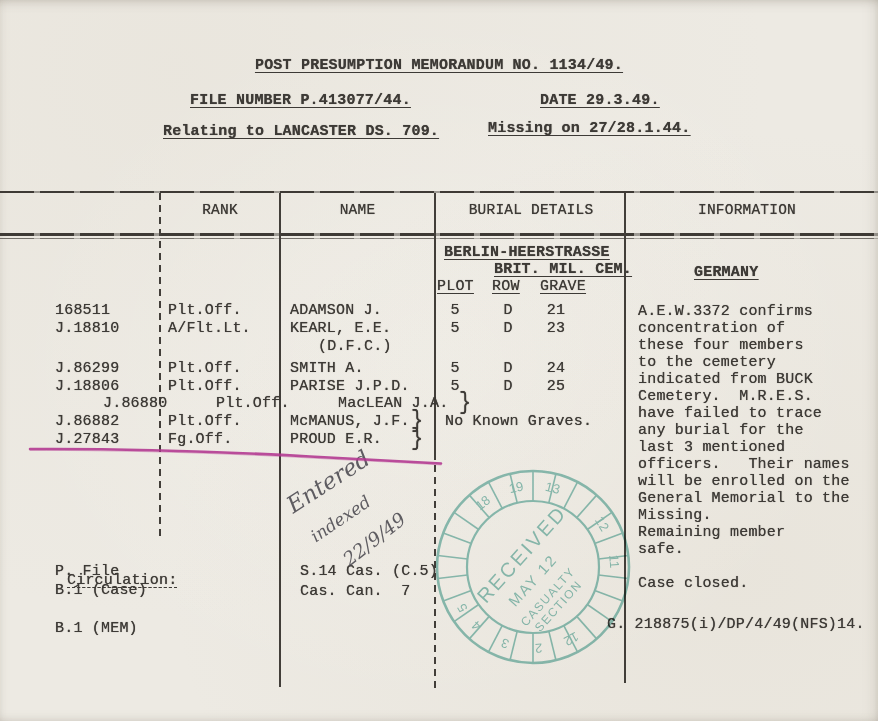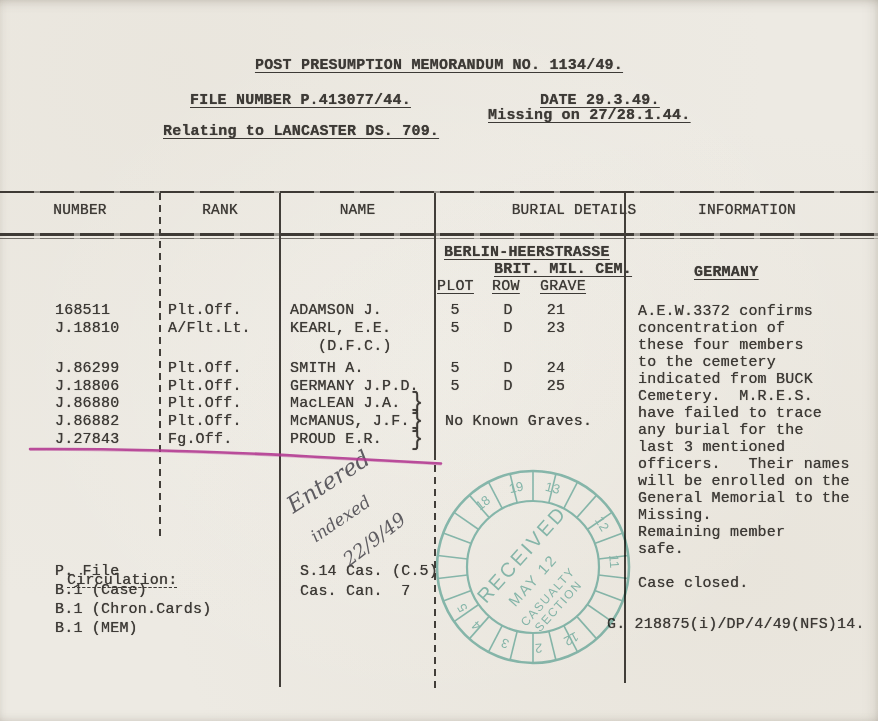--- a/index.html
+++ b/index.html
@@ -67,37 +67,36 @@
 <body>
 
 <div id="page">
 
   <div class="tw bold ul ctr" style="top:57px;font-size:15px;">POST PRESUMPTION MEMORANDUM NO. 1134/49.</div>
 
   <div class="tw bold ul" style="left:190px;top:92px;">FILE NUMBER P.413077/44.</div>
   <div class="tw bold ul" style="left:540px;top:92px;">DATE 29.3.49.</div>
 
   <div class="tw bold ul" style="left:163px;top:123px;">Relating to LANCASTER DS. 709.</div>
-  <div class="tw bold ul" style="left:488px;top:107px;">Missing on 27/28.1.44.</div>
+  <div class="tw bold ul" style="left:488px;top:120px;">Missing on 27/28.1.44.</div>
 
 
   <div class="hrule" style="top:191px;height:2px;"></div>
   <div class="hrule" style="top:233px;height:2.5px;"></div>
   <div class="hrule" style="top:238px;height:1px;opacity:.7;"></div>
 
   <div class="vrule vdash" style="left:159px;top:193px;width:1.6px;height:347px;"></div>
   <div class="vrule" style="left:279px;top:193px;width:1.6px;height:494px;"></div>
   <div class="vrule" style="left:434px;top:193px;width:1.6px;height:260px;"></div>
   <div class="vrule vdash" style="left:434px;top:453px;width:1.6px;height:236px;"></div>
   <div class="vrule" style="left:624px;top:193px;width:2.4px;height:490px;"></div>
 
-  <div class="tw hdr-cell" style="left:0;width:160px;">NUMBER</div>
   <div class="tw hdr-cell" style="left:160px;width:120px;">RANK</div>
   <div class="tw hdr-cell" style="left:280px;width:155px;">NAME</div>
-  <div class="tw hdr-cell" style="left:435px;width:192px;padding-left:43px;">BURIAL DETAILS</div>
+  <div class="tw hdr-cell" style="left:435px;width:192px;">BURIAL DETAILS</div>
   <div class="tw ul bold" style="left:444px;top:244px;">BERLIN-HEERSTRASSE</div>
 
   <div class="tw hdr-cell" style="left:627px;width:240px;">INFORMATION</div>
   <div class="tw ul bold" style="left:458px;top:261px;margin-left:36px;">BRIT. MIL. CEM.</div>
   <div class="tw ul" style="left:437px;top:278px;">PLOT</div>
   <div class="tw ul" style="left:492px;top:278px;">ROW</div>
   <div class="tw ul" style="left:540px;top:278px;">GRAVE</div>
 
   <div class="tw ul bold" style="left:694px;top:264px;">GERMANY</div>
   <div class="tw info-body" style="left:638px;top:303px;">A.E.W.3372 confirms
@@ -142,26 +141,26 @@
     <span class="tw c-num">J.86299</span>
     <span class="tw c-rank">Plt.Off.</span>
     <span class="tw c-name">SMITH A.</span>
     <span class="tw c-plot">5</span>
     <span class="tw c-row">D</span>
     <span class="tw c-grave">24</span>
   </div>
   <div class="row" style="top:378px;">
     <span class="tw c-num">J.18806</span>
     <span class="tw c-rank">Plt.Off.</span>
-    <span class="tw c-name">GERMANY J.P.D.</span>
+    <span class="tw c-name">PARISE J.P.D.</span>
     <span class="tw c-plot">5</span>
     <span class="tw c-row">D</span>
     <span class="tw c-grave">25</span>
   </div>
-  <div class="row" style="top:395px;">
+  <div class="row" style="top:395px;margin-left:48px;">
     <span class="tw c-num">J.86880</span>
     <span class="tw c-rank">Plt.Off.</span>
     <span class="tw c-name">MacLEAN J.A.</span>
     <span class="tw c-brace">}</span>
   </div>
   <div class="row" style="top:413px;">
     <span class="tw c-num">J.86882</span>
     <span class="tw c-rank">Plt.Off.</span>
     <span class="tw c-name">McMANUS, J.F.</span>
     <span class="tw c-brace">}</span>
@@ -171,21 +170,20 @@
     <span class="tw c-rank">Fg.Off.</span>
     <span class="tw c-name">PROUD E.R.</span>
     <span class="tw c-brace">}</span>
   </div>
 
   <div class="tw" style="left:445px;top:413px;">No Known Graves.</div>
 
   <div class="tw ul-dash" style="left:55px;top:572px;margin-left:12px;">Circulation:</div>
   <div class="tw circ-items" style="left:55px;top:562px;">P. File</div>
   <div class="tw circ-items" style="left:55px;top:581px;">B.1 (Case)</div>
-  <div class="tw circ-items" style="left:55px;top:600px;">B.1 (Chron.Cards)</div>
   <div class="tw circ-items" style="left:55px;top:619px;">B.1 (MEM)</div>
 
   <div class="tw" style="left:300px;top:563px;">S.14 Cas. (C.5)</div>
   <div class="tw" style="left:300px;top:583px;">Cas. Can.  7</div>
 
   <div class="hand" style="left:296px;top:492px;font-size:23px;transform:rotate(-33deg);">Entered</div>
   <div class="hand" style="left:318px;top:526px;font-size:17px;transform:rotate(-34deg);">indexed</div>
   <div class="hand" style="left:352px;top:548px;font-size:19px;transform:rotate(-38deg);">22/9/49</div>
 
   <svg id="pinkline" width="878" height="721">

